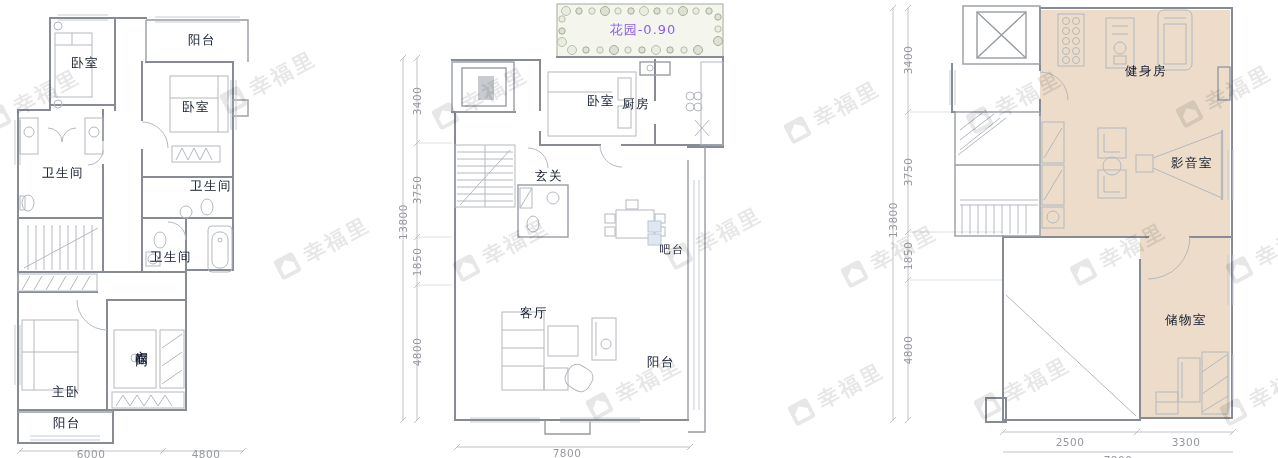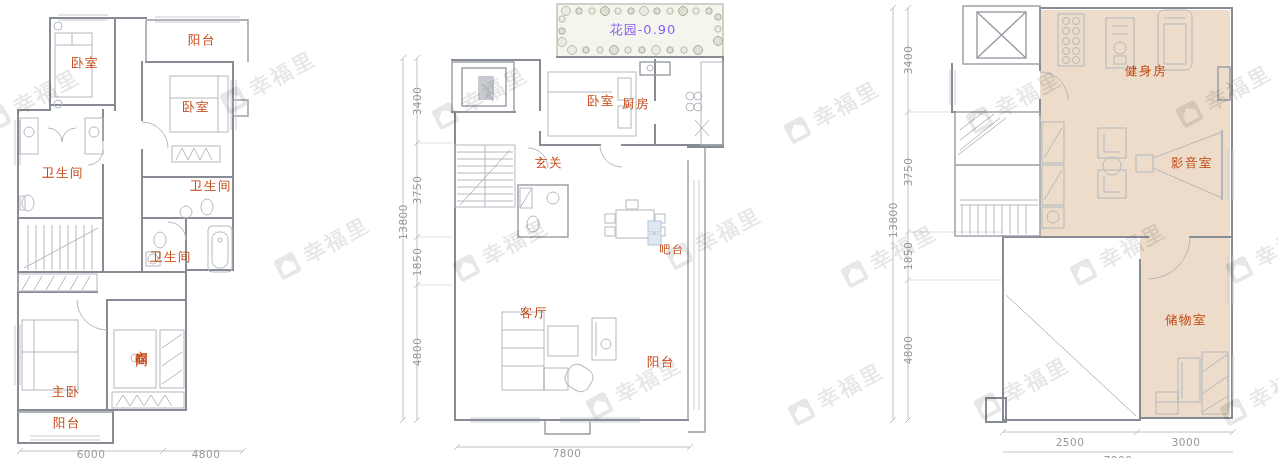--- a/index.html
+++ b/index.html
@@ -10,21 +10,21 @@
   #plan-svg{position:absolute;left:0;top:0;}
   .wm{
     position:absolute;display:flex;align-items:center;gap:7px;
     color:#e7e7e7;transform:rotate(-28deg);transform-origin:left center;
     font-size:21px;font-weight:bold;letter-spacing:3px;white-space:nowrap;
     mix-blend-mode:multiply;pointer-events:none;user-select:none;
   }
   .wm svg{display:block;}
   .lbl{
     position:absolute;transform:translate(-50%,-50%);
-    color:#c2410c;font-size:12.5px;letter-spacing:1.5px;white-space:nowrap;
+    color:#0f172a;font-size:12.5px;letter-spacing:1.5px;white-space:nowrap;
   }
   .lbl.vert{writing-mode:vertical-rl;letter-spacing:2px;}
   .lbl.garden{color:#8b5cf6;font-size:13px;letter-spacing:1px;}
   .dimtxt{
     position:absolute;transform:translate(-50%,-50%);
     color:#94979c;font-size:10.5px;letter-spacing:0.5px;white-space:nowrap;
   }
   .dimtxt.rot{transform:translate(-50%,-50%) rotate(-90deg);}
 </style>
 </head>
@@ -412,35 +412,35 @@
   <div class="lbl" style="left:171px;top:257px">卫生间</div>
   <div class="lbl" style="left:66px;top:392px">主卧</div>
   <div class="lbl vert" style="left:141px;top:340px;transform:translate(-50%,0)">衣帽间</div>
   <div class="lbl" style="left:67px;top:423px">阳台</div>
   <div class="dimtxt" style="left:91px;top:454px">6000</div>
   <div class="dimtxt" style="left:206px;top:454px">4800</div>
 
   <div class="lbl garden" style="left:643px;top:30px">花园-0.90</div>
   <div class="lbl" style="left:601px;top:101px">卧室</div>
   <div class="lbl" style="left:636px;top:104px">厨房</div>
-  <div class="lbl" style="left:549px;top:163px">玄关</div>
+  <div class="lbl" style="left:549px;top:176px">玄关</div>
   <div class="lbl" style="left:672px;top:249px;font-size:11px">吧台</div>
   <div class="lbl" style="left:534px;top:313px">客厅</div>
   <div class="lbl" style="left:661px;top:362px">阳台</div>
   <div class="dimtxt rot" style="left:403px;top:222px">13800</div>
   <div class="dimtxt rot" style="left:417px;top:101px">3400</div>
   <div class="dimtxt rot" style="left:417px;top:190px">3750</div>
   <div class="dimtxt rot" style="left:417px;top:262px">1850</div>
   <div class="dimtxt rot" style="left:417px;top:352px">4800</div>
   <div class="dimtxt" style="left:567px;top:453px">7800</div>
 
   <div class="lbl" style="left:1146px;top:71px">健身房</div>
   <div class="lbl" style="left:1192px;top:163px">影音室</div>
   <div class="lbl" style="left:1186px;top:320px">储物室</div>
   <div class="dimtxt rot" style="left:893px;top:220px">13800</div>
   <div class="dimtxt rot" style="left:908px;top:60px">3400</div>
   <div class="dimtxt rot" style="left:908px;top:172px">3750</div>
   <div class="dimtxt rot" style="left:908px;top:256px">1850</div>
   <div class="dimtxt rot" style="left:908px;top:350px">4800</div>
   <div class="dimtxt" style="left:1070px;top:442px">2500</div>
-  <div class="dimtxt" style="left:1186px;top:442px">3000</div>
+  <div class="dimtxt" style="left:1186px;top:442px">3300</div>
   <div class="dimtxt" style="left:1118px;top:460px">7800</div>
 </div>
 
 </body></html>

